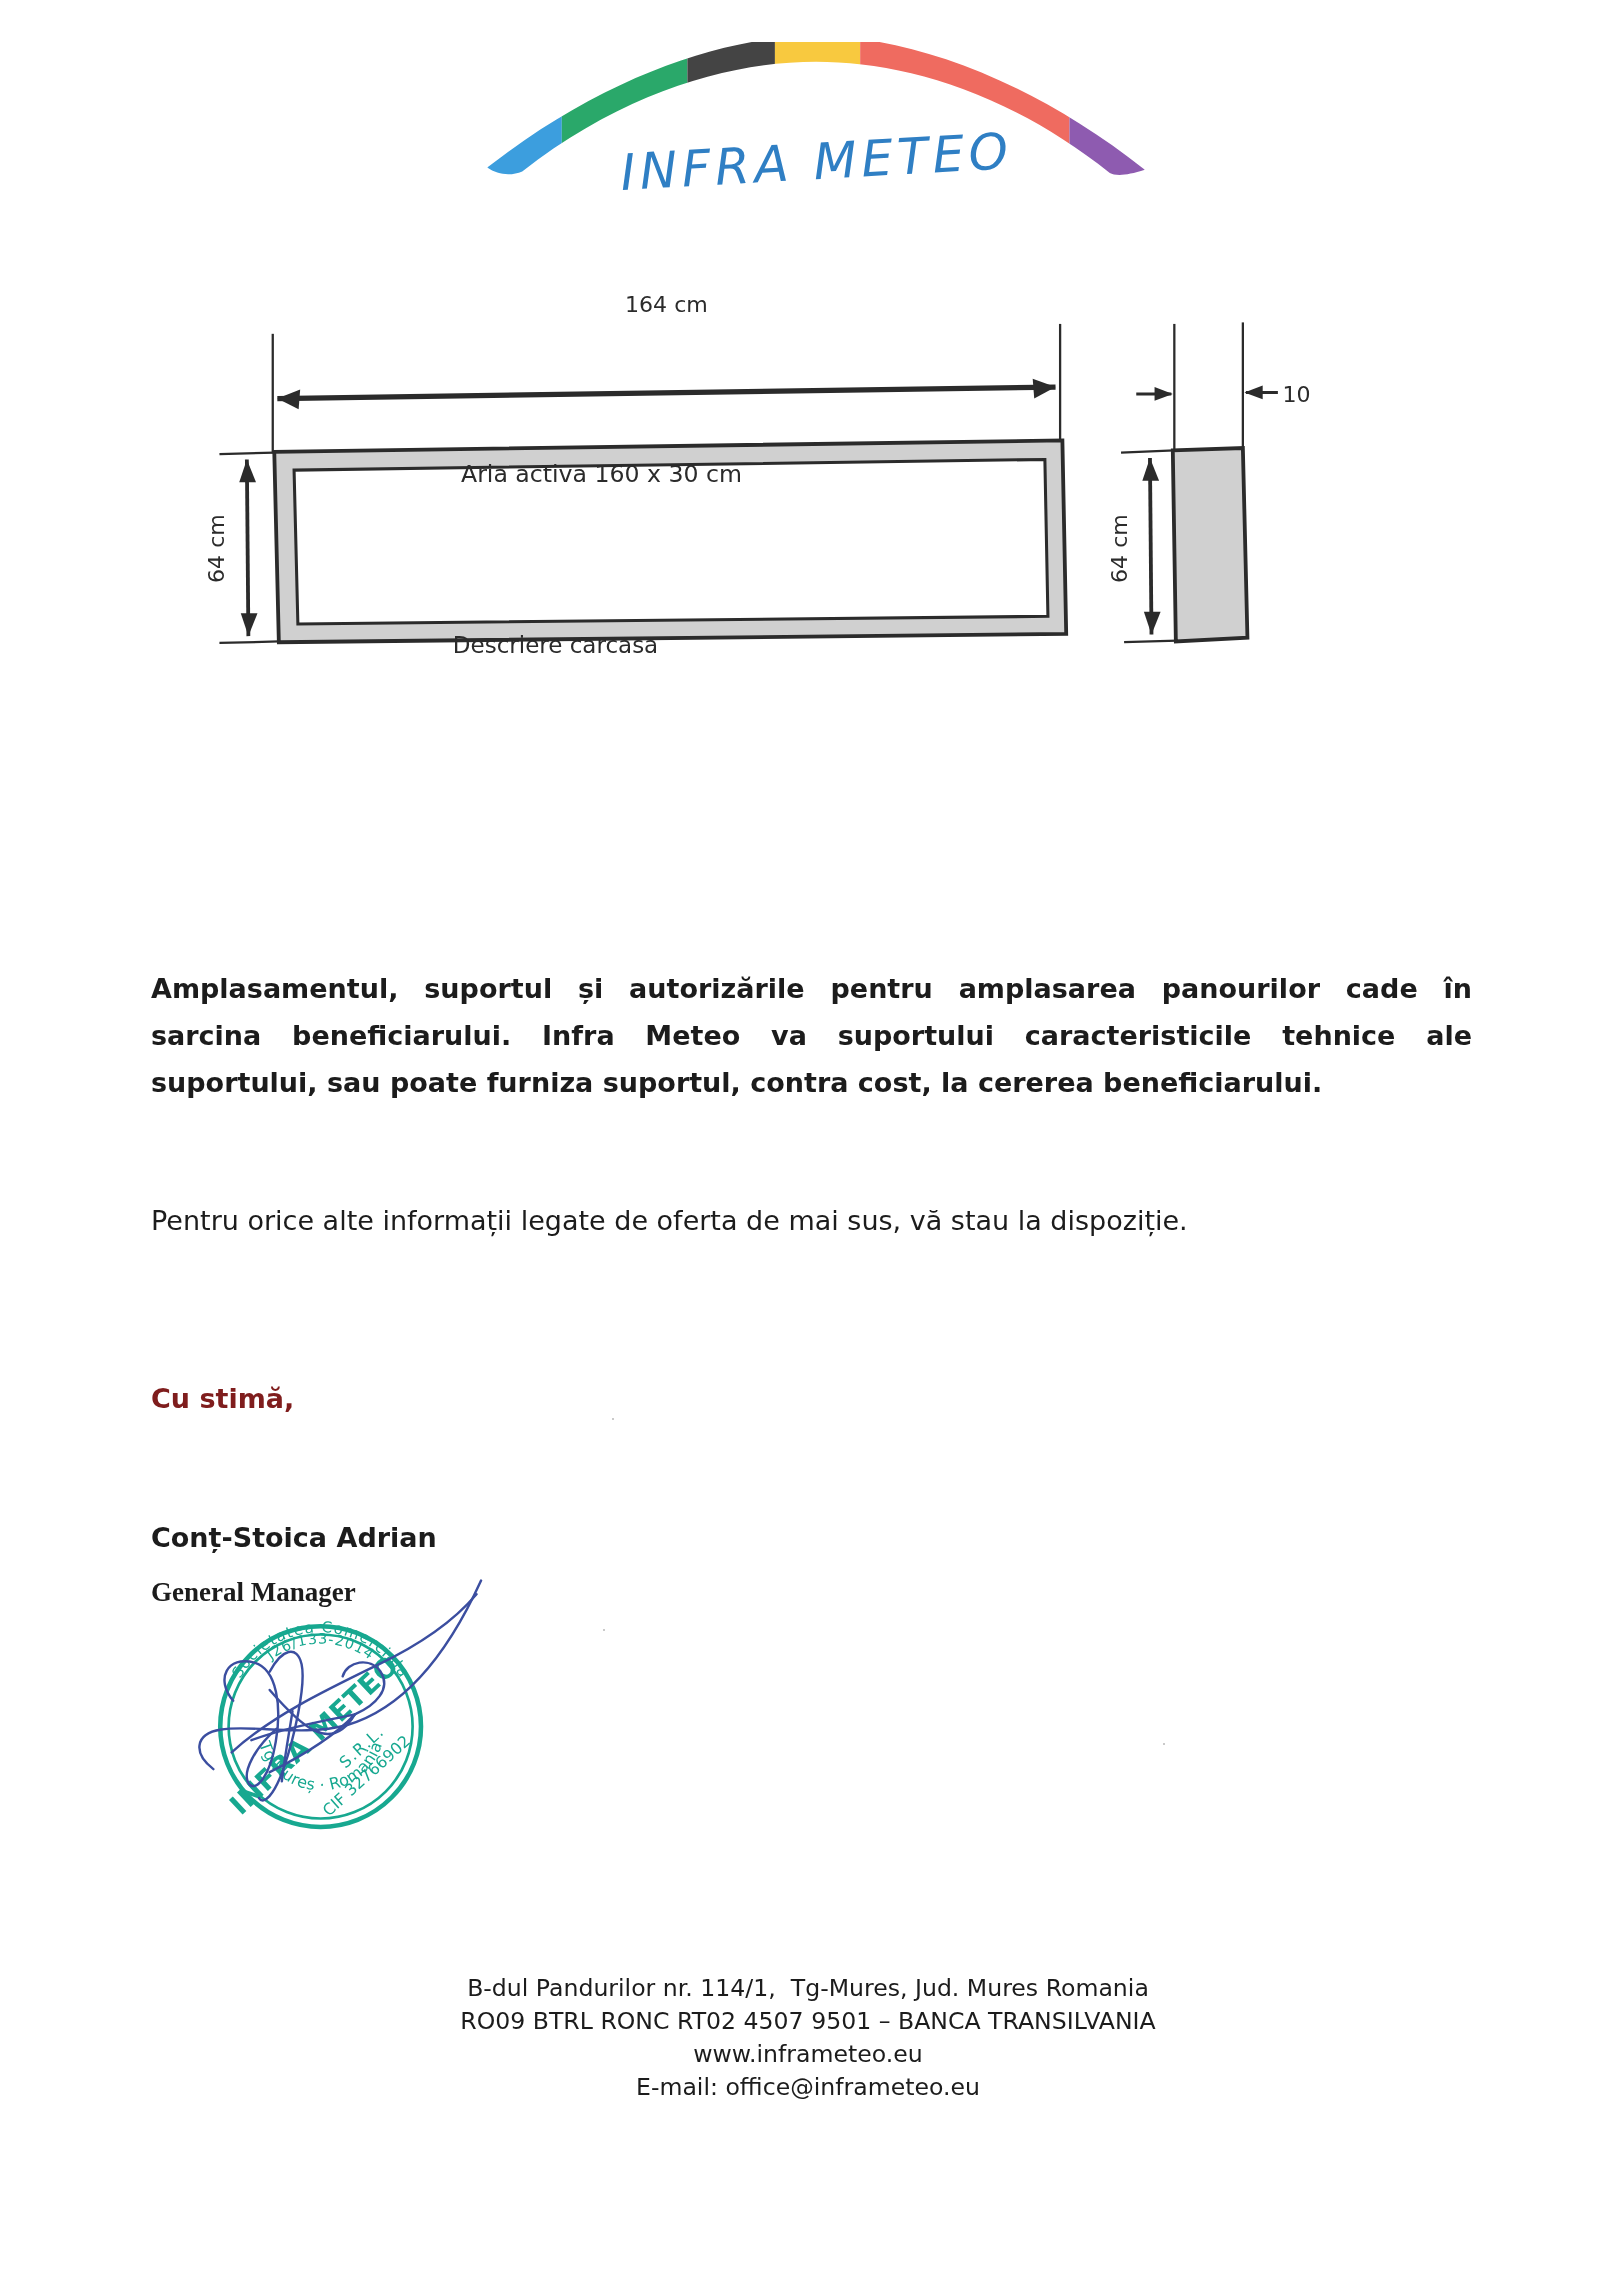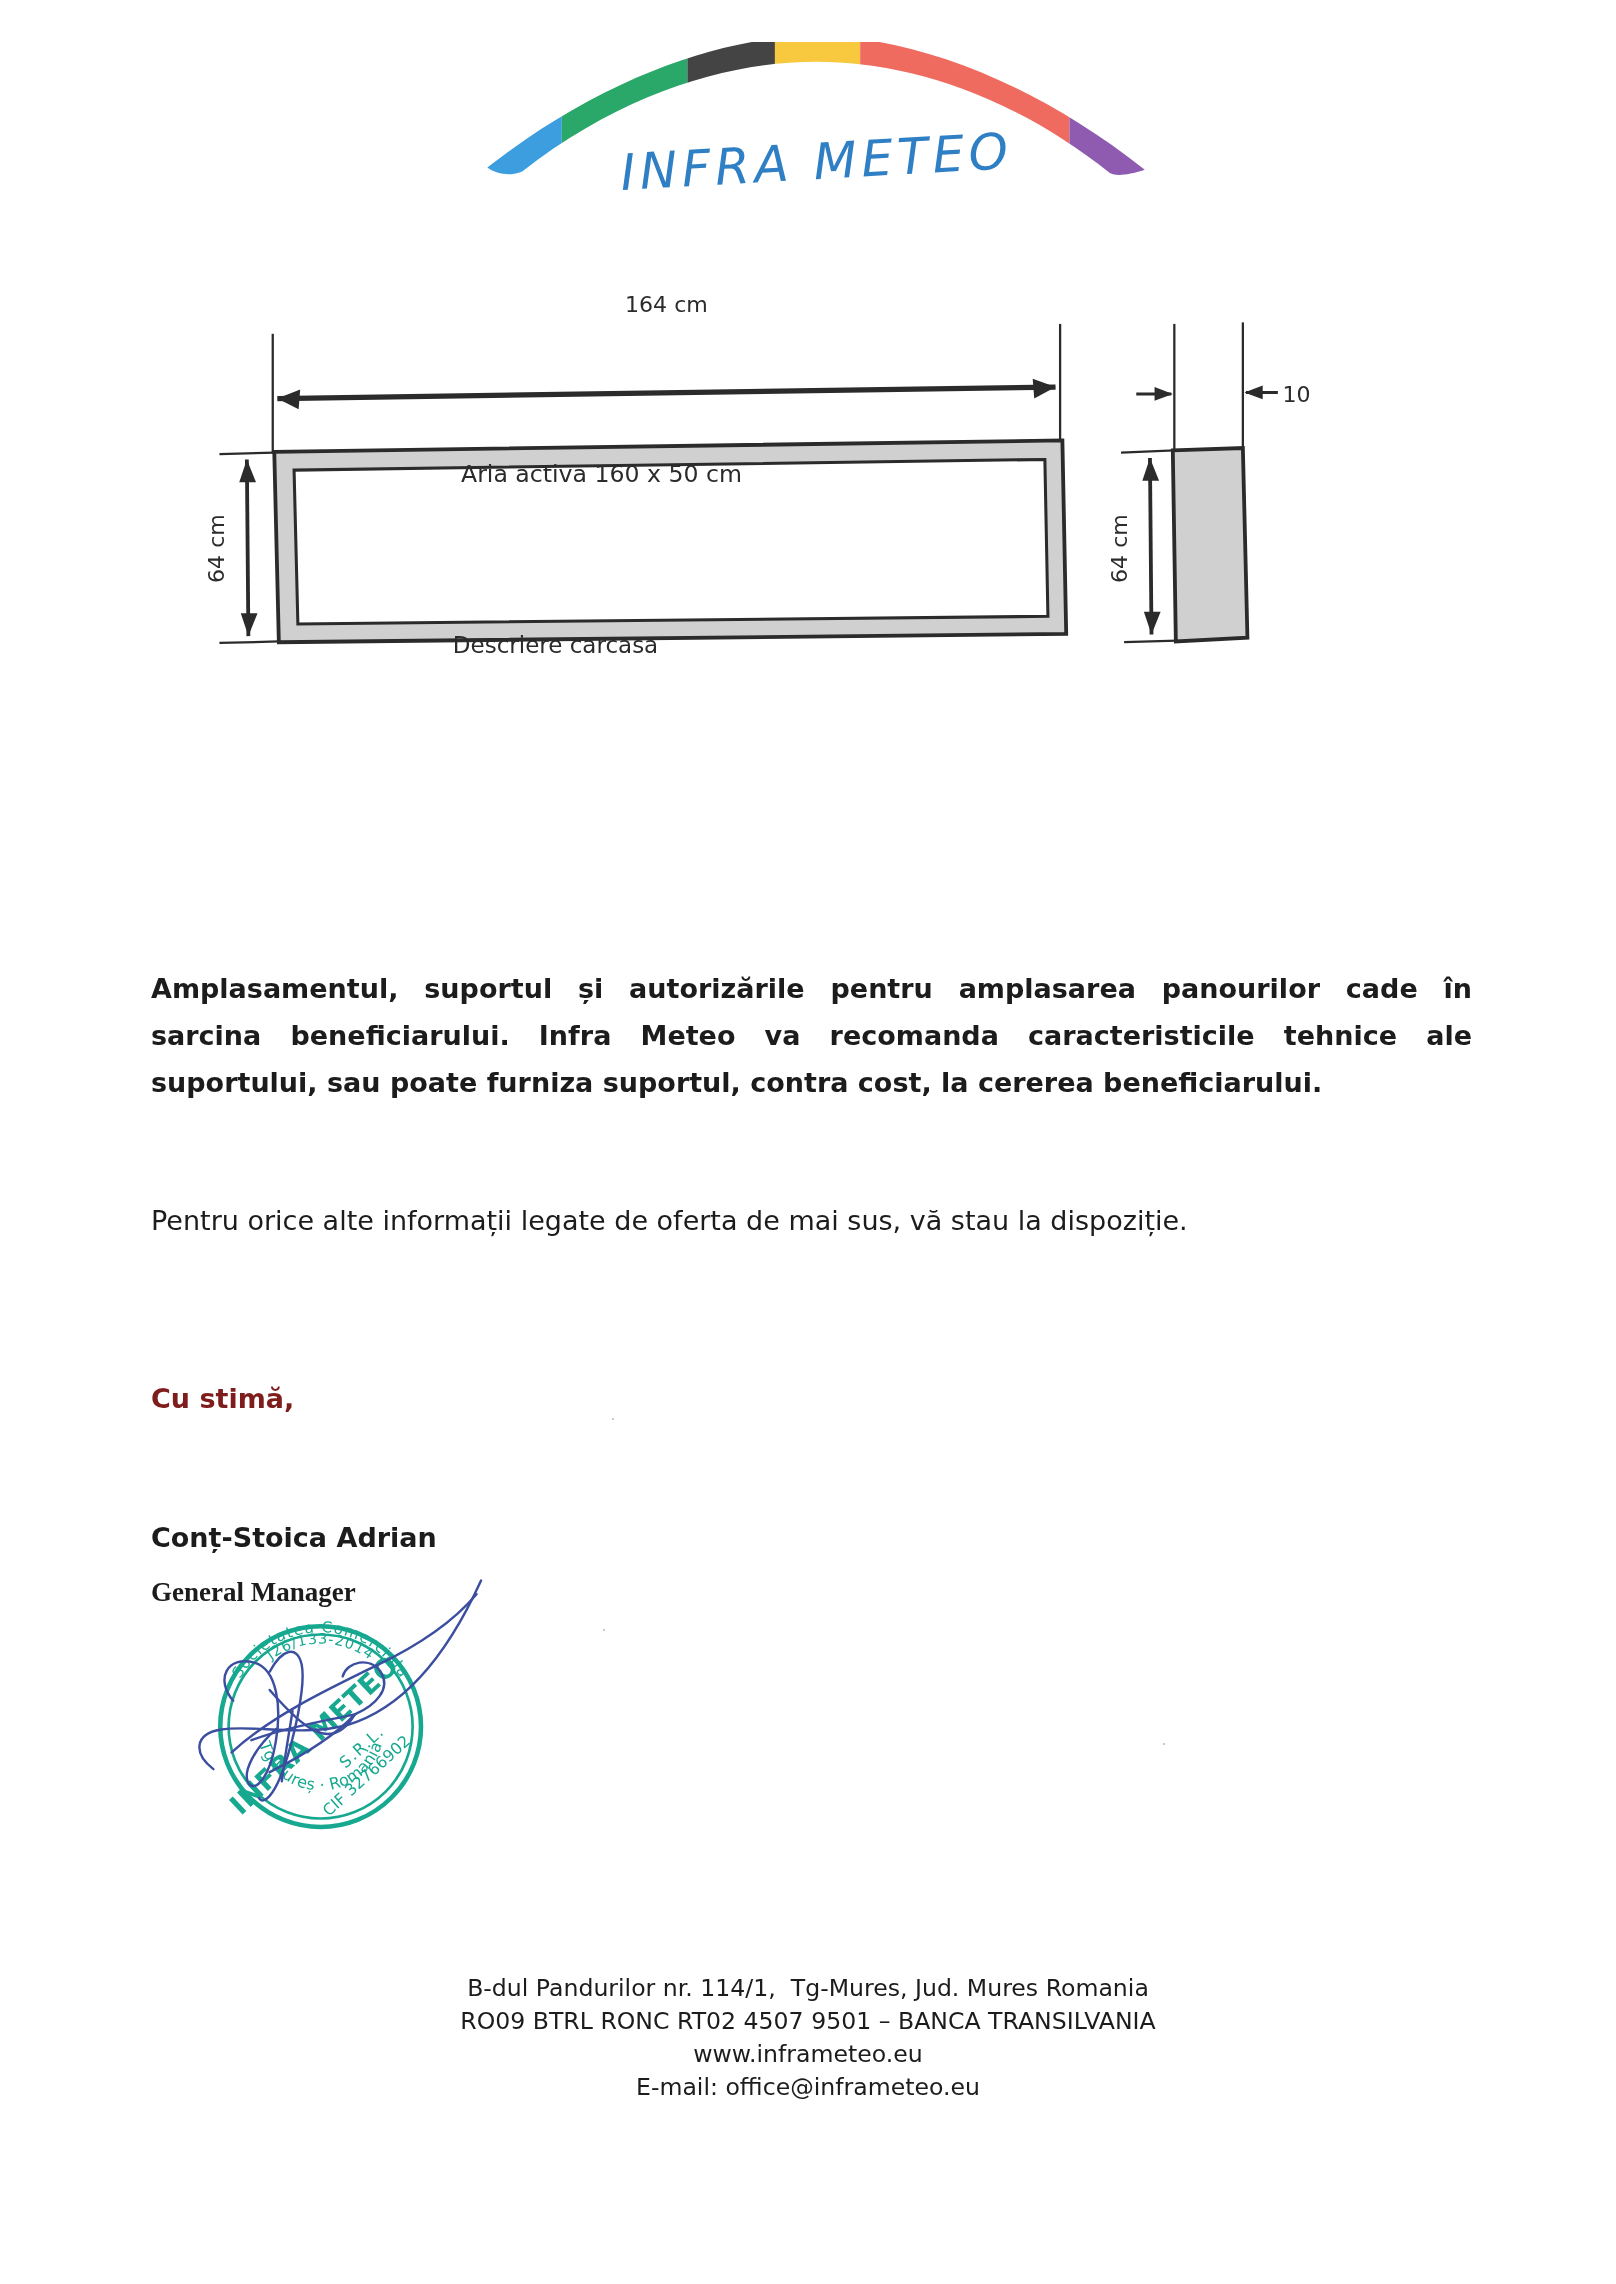--- a/index.html
+++ b/index.html
@@ -241,26 +241,26 @@
 
     <line x1="1212" y1="249" x2="1282" y2="246" stroke="#2b2b2b" stroke-width="3"></line>
     <line x1="1216" y1="498" x2="1286" y2="496" stroke="#2b2b2b" stroke-width="3"></line>
 
     <line x1="1250" y1="256" x2="1252" y2="488" stroke="#2b2b2b" stroke-width="5"></line>
     <polygon points="1250,256 1240,286 1262,286" fill="#2b2b2b"></polygon>
     <polygon points="1252,488 1242,458 1264,458" fill="#2b2b2b"></polygon>
     <text class="dim-text" x="1220" y="375" text-anchor="middle" transform="rotate(-90 1220 375)">64 cm</text>
   </svg>
 </div>
-<div id="label-aria">Aria activa 160 x 50 cm</div>
+<div id="label-aria">Aria activa 160 x 30 cm</div>
 <div id="caption-carcasa">Descriere carcasa</div>
 
 <div class="body-block" id="para-bold">
   <span class="just">Amplasamentul, suportul și autorizările pentru amplasarea panourilor cade în</span>
-  <span class="just">sarcina beneficiarului. Infra Meteo va recomanda caracteristicile tehnice ale</span>
+  <span class="just">sarcina beneficiarului. Infra Meteo va suportului caracteristicile tehnice ale</span>
   <span>suportului, sau poate furniza suportul, contra cost,  la cererea beneficiarului.</span>
 </div>
 
 <div class="body-block" id="para-plain">Pentru orice alte informații legate de oferta de mai sus, vă stau la dispoziție.</div>
 
 <div id="sig-regards">Cu stimă,</div>
 <div id="sig-name">Conț-Stoica Adrian</div>
 <div id="sig-title">General Manager</div>
 
 <div id="stamp-area">

